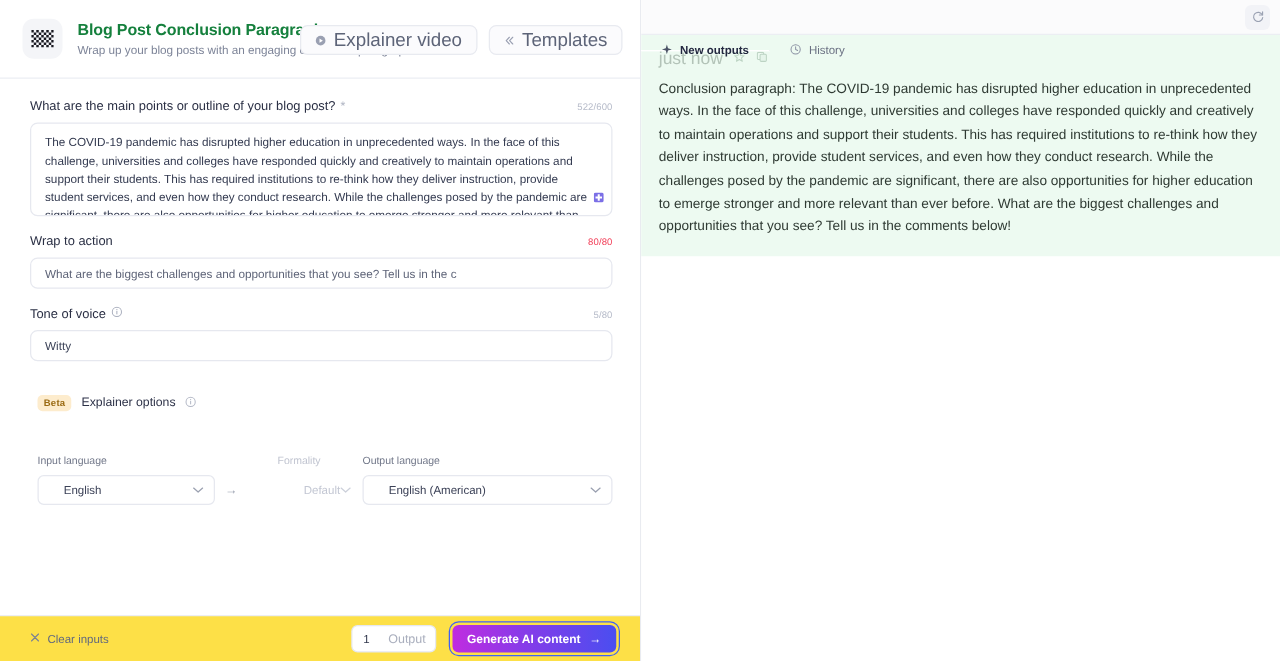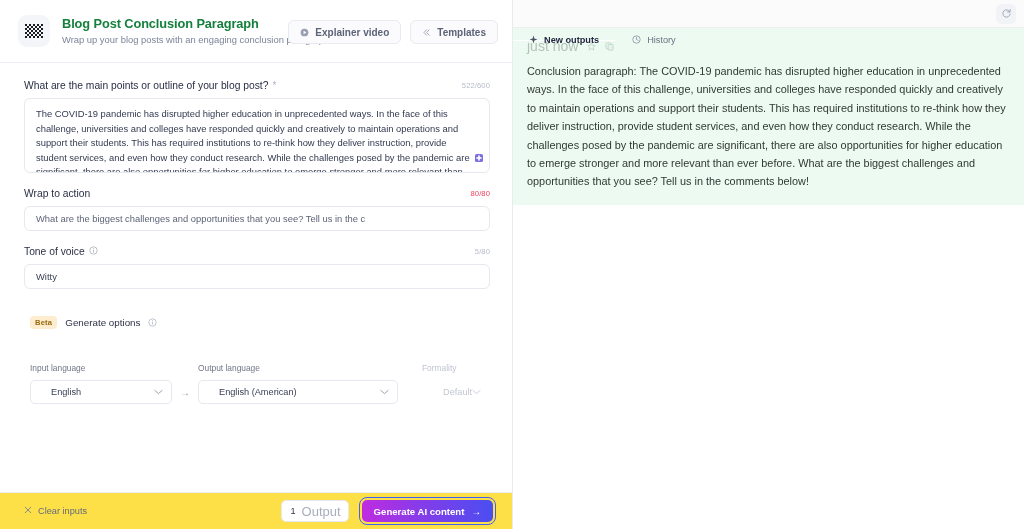--- a/index.html
+++ b/index.html
@@ -40,22 +40,22 @@
     letter-spacing: -0.1px; line-height: 15px;
   }
   .app-sub {
     font-size: 9.4px; color: #7d8498; margin-top: 3px; line-height: 12px;
   }
 
   .hdr-btns { position: absolute; right: 14px; top: 20px; display: flex; gap: 9px; }
   .hdr-btn {
     height: 24px; border: 1px solid #e8eaf0; border-radius: 6px;
     background: #fbfbfd; color: #5d6478;
-    font-size: 10px; display: flex; align-items: center; gap: 6px;
-    padding: 0 11px; cursor: pointer; white-space: nowrap; font-weight: bold;
+    font-size: 15px; display: flex; align-items: center; gap: 6px;
+    padding: 0 11px; cursor: pointer; white-space: nowrap;
   }
   .hdr-btn svg { display: block; }
 
   .form {
     flex: 1 1 auto; padding: 16px 22px 0 24px; overflow: hidden;
   }
   .field { margin-bottom: 14px; }
   .field-head {
     display: flex; align-items: center; justify-content: space-between;
     margin-bottom: 6px;
@@ -125,21 +125,21 @@
     border: none; background: transparent;
     font-family: "Liberation Sans", sans-serif;
   }
   .bottom-right { display: flex; align-items: center; gap: 10px; }
   .output-stepper {
     height: 22px; width: 68px; border: 1px solid #e6e8ef; border-radius: 5px;
     display: flex; align-items: center; justify-content: space-between;
     padding: 0 7px 0 9px; background: #fff;
   }
   .output-num { font-size: 9.2px; color: #30364b; }
-  .output-lab { font-size: 13px; color: #a9aebd; }
+  .output-lab { font-size: 10px; color: #a9aebd; }
   .gen-wrap { padding: 2px; border: 1.5px solid #3f62f5; border-radius: 8px; }
   .gen-btn {
     height: 22px; border-radius: 5px; border: none;
     background: linear-gradient(90deg, #c02ce0 0%, #8b3ae8 40%, #4a4ef0 100%);
     color: #fff; font-size: 9.6px; font-weight: bold;
     display: flex; align-items: center; gap: 7px;
     padding: 0 12px; cursor: pointer;
     font-family: "Liberation Sans", sans-serif;
   }
 
@@ -296,21 +296,21 @@
           <div class="counter">5/80</div>
         </div>
         <div class="input-box filled">
           <span>Witty</span>
         </div>
       </div>
 
       <div class="lang-block">
         <div class="lang-head">
           <span class="beta">Beta</span>
-          <span class="lang-title">Generate options</span>
+          <span class="lang-title">Explainer options</span>
           <span>
             <svg width="9" height="9" viewBox="0 0 10 10">
               <circle cx="5" cy="5" r="4.1" fill="none" stroke="#b3b8c6" stroke-width="0.9"></circle>
               <rect x="4.55" y="4.2" width="0.9" height="3" fill="#b3b8c6"></rect>
               <rect x="4.55" y="2.5" width="0.9" height="1" fill="#b3b8c6"></rect>
             </svg>
           </span>
         </div>
         <div class="lang-row">
           <div class="lang-col in">
@@ -318,42 +318,42 @@
             <div class="select">
               <span>English</span>
               <span>
                 <svg width="9" height="6" viewBox="0 0 10 6">
                     <path d="M1 1.3 L5 4.8 L9 1.3" stroke="#9aa0b0" stroke-width="1.1" fill="none" stroke-linecap="round" stroke-linejoin="round"></path>
                   </svg>
               </span>
             </div>
           </div>
           <div class="arrow-between">→</div>
+          <div class="lang-col form">
+            <span class="lang-lab dim">Formality</span>
+            <div class="select disabled">
+              <span>Default</span>
+              <span>
+                <svg width="9" height="6" viewBox="0 0 10 6">
+                    <path d="M1 1.3 L5 4.8 L9 1.3" stroke="#ccd0da" stroke-width="1.1" fill="none" stroke-linecap="round" stroke-linejoin="round"></path>
+                  </svg>
+              </span>
+            </div>
+          </div>
           <div class="lang-col out">
             <span class="lang-lab">Output language</span>
             <div class="select">
               <span>English (American)</span>
               <span>
                 <svg width="9" height="6" viewBox="0 0 10 6">
                     <path d="M1 1.3 L5 4.8 L9 1.3" stroke="#9aa0b0" stroke-width="1.1" fill="none" stroke-linecap="round" stroke-linejoin="round"></path>
                   </svg>
               </span>
             </div>
           </div>
-          <div class="lang-col form">
-            <span class="lang-lab dim">Formality</span>
-            <div class="select disabled">
-              <span>Default</span>
-              <span>
-                <svg width="9" height="6" viewBox="0 0 10 6">
-                    <path d="M1 1.3 L5 4.8 L9 1.3" stroke="#ccd0da" stroke-width="1.1" fill="none" stroke-linecap="round" stroke-linejoin="round"></path>
-                  </svg>
-              </span>
-            </div>
-          </div>
         </div>
       </div>
 
     </div>
 
     <div class="bottombar">
       <button class="clear-btn">
         <span>
           <svg width="8" height="8" viewBox="0 0 10 10">
               <path d="M1.5 1.5 L8.5 8.5 M8.5 1.5 L1.5 8.5" stroke="#7a8094" stroke-width="1.1" stroke-linecap="round"></path>

